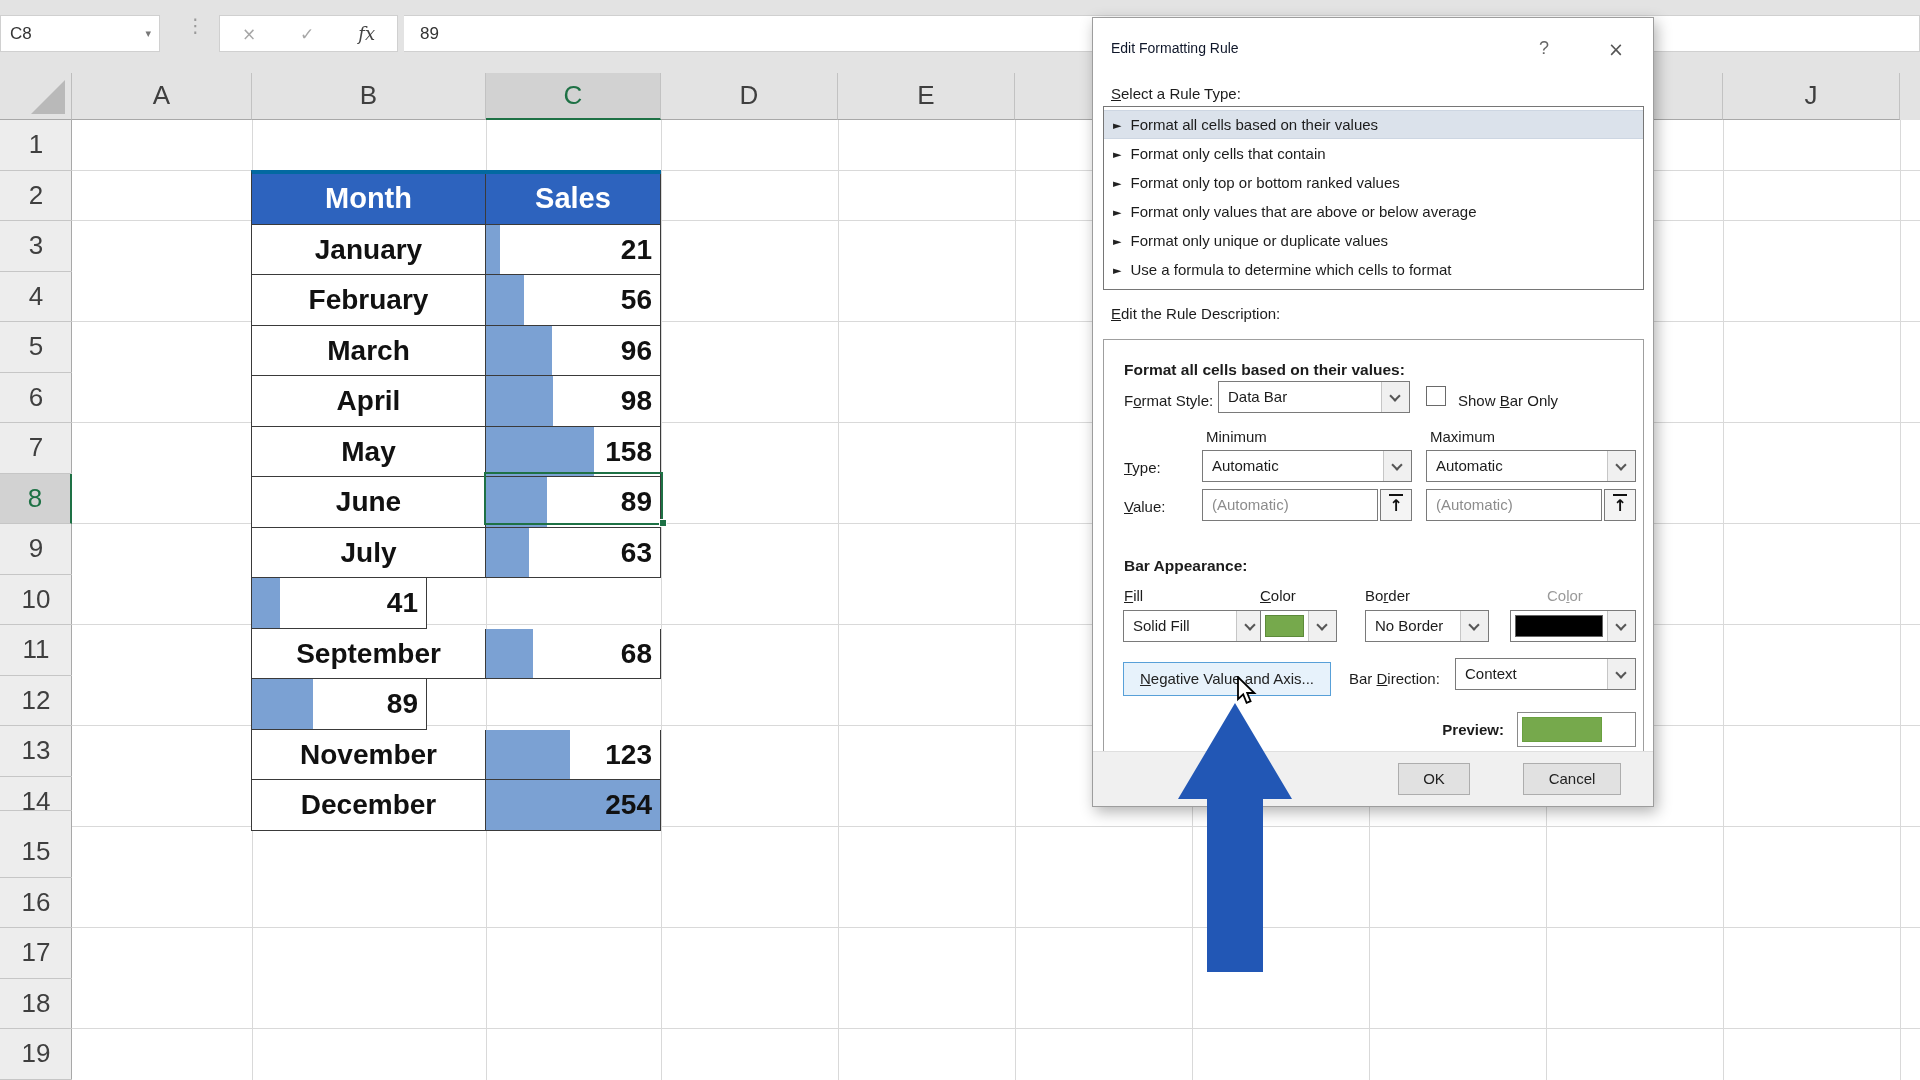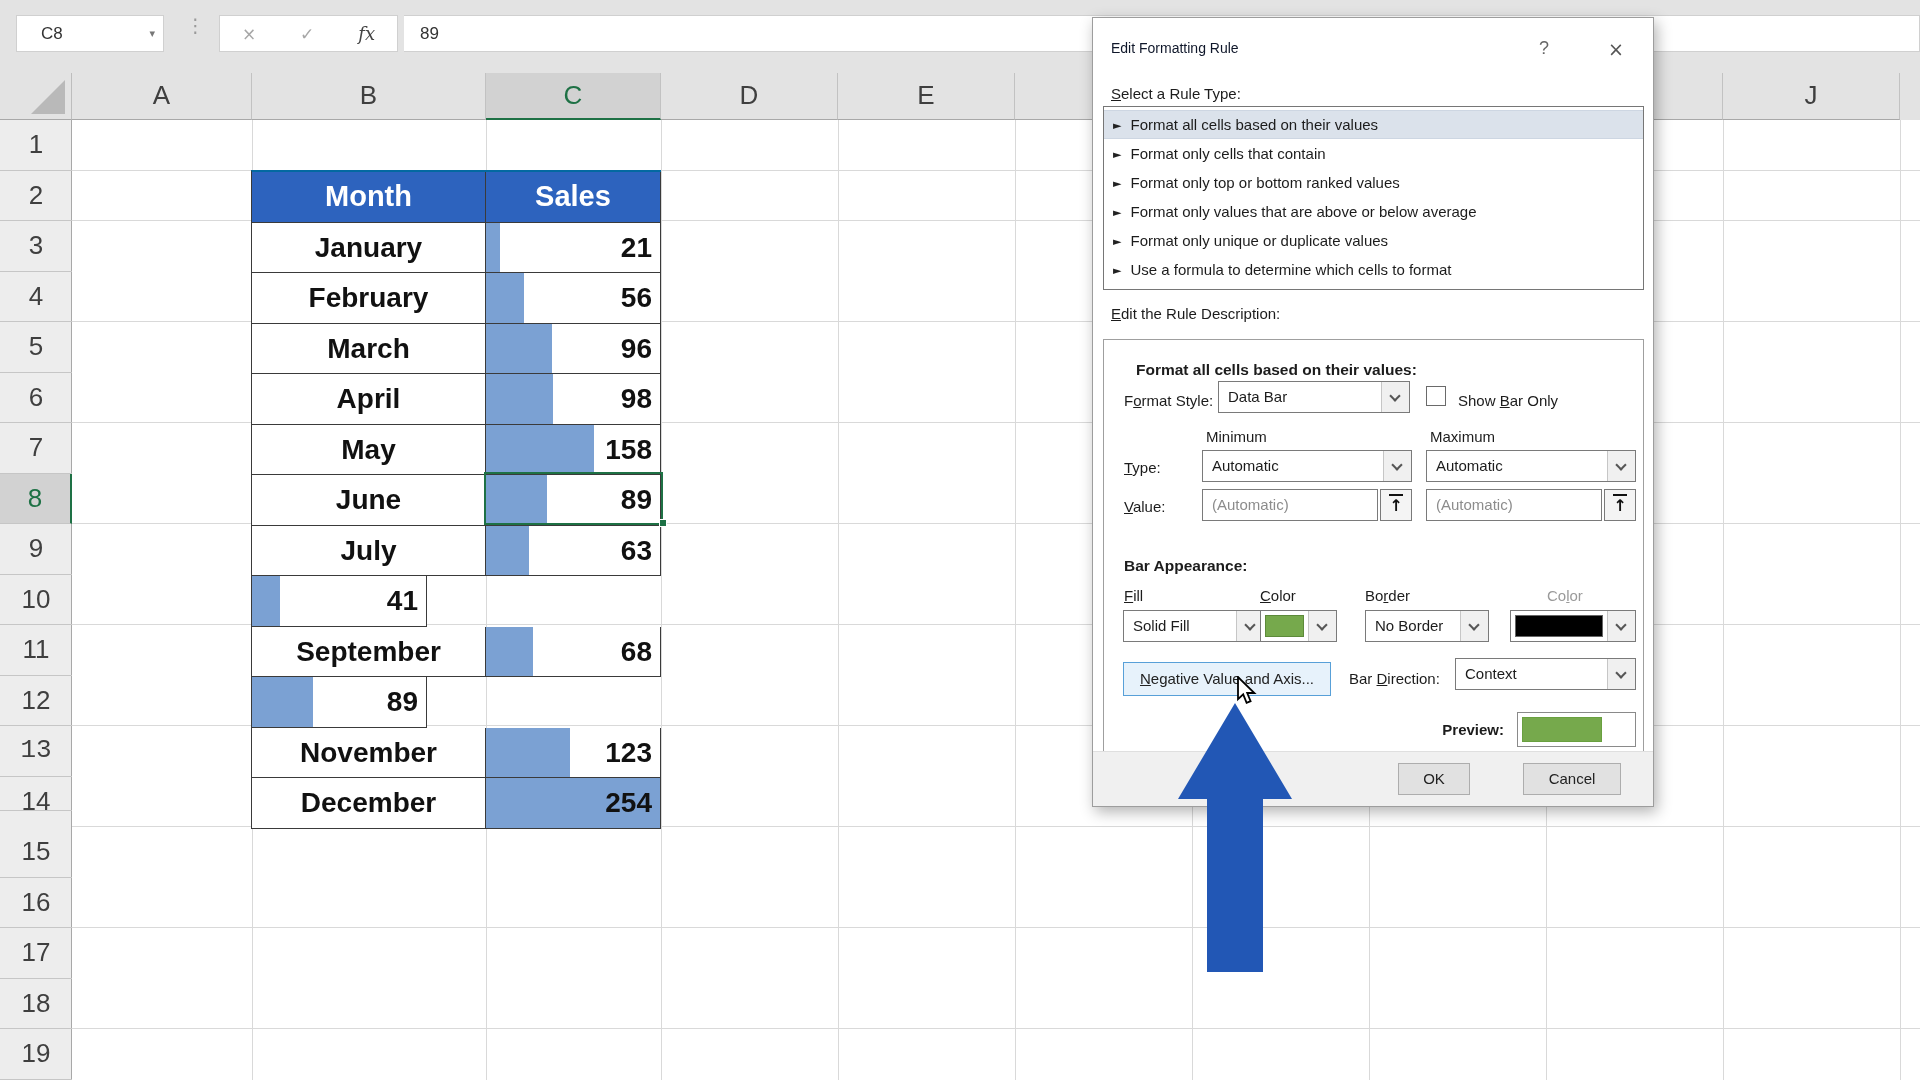--- a/index.html
+++ b/index.html
@@ -3,21 +3,21 @@
 <meta charset="utf-8">
 <style>
   * { margin:0; padding:0; box-sizing:border-box; }
   html,body { width:1920px; height:1080px; overflow:hidden; }
   body { font-family:"Liberation Sans", sans-serif; background:#e3e3e3; position:relative; }
   #app { position:absolute; left:0; top:0; width:1920px; height:1080px; background:#e3e3e3; }
 
   
   #topbar { position:absolute; left:0; top:0; width:1920px; height:73px; background:#e3e3e3; z-index:1; }
   .tb-box { position:absolute; top:15px; height:37px; background:#fff; border:1px solid #d0d0d0; }
-  #namebox { left:16px; width:148px; font-size:17px; color:#333; line-height:35px; padding-left:24px; }
+  #namebox { left:0; width:160px; font-size:17px; color:#333; line-height:35px; padding-left:9px; }
   #namebox .caret { position:absolute; right:8px; top:0; line-height:35px; font-family:"DejaVu Sans",sans-serif; font-size:11px; color:#777; }
   #dragdots { position:absolute; left:186px; top:18px; font-family:"DejaVu Sans",sans-serif; font-size:19px; color:#9a9a9a; letter-spacing:0; line-height:15px; }
   #fxbox { left:219px; width:179px; display:flex; align-items:center; justify-content:space-around; }
   #fxbox .ficon { font-family:"DejaVu Sans",sans-serif; font-size:17px; color:#a7a7a7; }
   #fxbox .fx { font-family:"DejaVu Serif",serif; font-style:italic; font-size:18px; color:#444; }
   #formulabox { left:404px; width:1516px; font-size:17px; color:#333; line-height:35px; padding-left:16px; border-left:none; }
 
   
   #corner { position:absolute; left:0; top:73px; width:72px; height:47px; background:#e3e3e3; border-right:1px solid #bdbdbd; border-bottom:1px solid #a8a8a8; z-index:2; }
   #corner .tri { position:absolute; right:6px; bottom:5px; width:0; height:0; border-bottom:34px solid #b9b9b9; border-left:34px solid transparent; }
@@ -26,21 +26,21 @@
   .colhead.sel { background:#d2d2d2; color:#1e7145; border-bottom:2px solid #1e7145; }
   #rowheaders { position:absolute; left:0; top:120px; width:72px; height:960px; background:#ededed; border-right:1px solid #a8a8a8; z-index:2; }
   .rowhead { position:absolute; left:0; width:72px; text-align:center; font-size:26px; color:#3f3f3f; border-bottom:1px solid #c6c6c6; }
   .rowhead.sel { background:#d2d2d2; color:#1e7145; border-right:2px solid #1e7145; }
 
   #gridarea { position:absolute; left:72px; top:120px; width:1848px; height:960px; z-index:0;
     background-image:repeating-linear-gradient(to bottom, #ffffff 0px, #ffffff 49.5px, #d9d9d9 49.5px, #d9d9d9 50.5px); }
   .vline { position:absolute; top:0; width:1px; height:960px; background:#d9d9d9; }
 
   
-  #datatable { position:absolute; left:251px; top:170px; z-index:3; border-left:1px solid #3a3a3a; border-top:2px solid #0369a1; }
+  #datatable { position:absolute; left:251px; top:170px; z-index:3; border-left:1px solid #3a3a3a; border-top:4px solid #0369a1; }
   .trow { display:flex; height:50.5px; }
   .tcell { border-right:1px solid #3a3a3a; border-bottom:1px solid #3a3a3a; position:relative; background:#fff; }
   .c-month { width:234px; }
   .c-sales { width:175px; }
   .thead .tcell { color:#fff; font-weight:700; font-size:29px; text-align:center; line-height:48px; }
   .c-month .txt { display:block; width:100%; text-align:center; font-weight:700; font-size:28px; line-height:49px; color:#111; position:relative; z-index:1; }
   .c-sales .txt { display:block; width:100%; text-align:right; padding-right:8px; font-weight:700; font-size:28px; line-height:49px; color:#111; position:relative; z-index:1; }
   .dbar { position:absolute; left:0; top:0; bottom:0; z-index:0; }
 
   
@@ -54,21 +54,21 @@
   #dlg-close { position:absolute; left:510px; top:20px; width:26px; text-align:center; font-size:19px; color:#555; font-family:"DejaVu Sans",sans-serif; }
   .dlabel { position:absolute; white-space:nowrap;text-align:center; }
   #lbl-ruletype { left:18px; top:67px; }
   #rulelist { position:absolute; left:10px; top:88px; width:541px; height:184px; border:1px solid #767676; background:#fff; padding-top:3px; }
   .rule-item { height:29px; line-height:29px; padding-left:9px; white-space:nowrap; color:#1c1c1c; }
   .rule-item .arr { font-family:"DejaVu Sans",sans-serif; font-size:11px; color:#222; margin-right:9px; vertical-align:1px; }
   .rule-item.sel { background:#dbe2eb; border-top:1px solid #cdd6e2; border-bottom:1px solid #cdd6e2; height:29px; line-height:27px; }
   #lbl-ruledesc { left:18px; top:287px; }
   #groupbox { position:absolute; left:10px; top:321px; width:541px; height:429px; border:1px solid #9f9f9f; background:#fff; }
   .gb { position:absolute; white-space:nowrap; }
-  #gb-heading { left:32px; top:21px; font-weight:700; font-size:15.5px;text-align:right; }
+  #gb-heading { left:20px; top:21px; font-weight:700; font-size:15.5px;text-align:right; }
   #lbl-formatstyle { left:20px; top:52px; }
   #lbl-showbar { left:354px; top:52px; }
   #lbl-min { left:102px; top:88px; }
   #lbl-max { left:326px; top:88px; }
   #lbl-type { left:20px; top:119px; }
   #lbl-value { left:20px; top:158px; }
   #gb-barapp { left:20px; top:217px; font-weight:700; font-size:15.5px; }
   #lbl-fill { left:20px; top:247px; }
   #lbl-fillcolor { left:156px; top:247px; }
   #lbl-border { left:261px; top:247px; }
@@ -152,21 +152,21 @@
       <div class="rowhead" style="top: 101px; height: 50.5px; line-height: 48.5px;">3</div>
       <div class="rowhead" style="top: 151.5px; height: 50.5px; line-height: 48.5px;">4</div>
       <div class="rowhead" style="top: 202px; height: 50.5px; line-height: 48.5px;">5</div>
       <div class="rowhead" style="top: 252.5px; height: 50.5px; line-height: 48.5px;">6</div>
       <div class="rowhead" style="top: 303px; height: 50.5px; line-height: 48.5px;">7</div>
       <div class="rowhead sel" style="top: 353.5px; height: 50.5px; line-height: 48.5px;">8</div>
       <div class="rowhead" style="top: 404px; height: 50.5px; line-height: 48.5px;">9</div>
       <div class="rowhead" style="top: 454.5px; height: 50.5px; line-height: 48.5px;">10</div>
       <div class="rowhead" style="top: 505px; height: 50.5px; line-height: 48.5px;">11</div>
       <div class="rowhead" style="top: 555.5px; height: 50.5px; line-height: 48.5px;">12</div>
-      <div class="rowhead" style="top: 606px; height: 50.5px; line-height: 48.5px; font-family: Liberation Mono, monospace;">13</div>
+      <div class="rowhead" style="top: 606px; height: 50.5px; line-height: 48.5px;">13</div>
       <div class="rowhead" style="top: 656.5px; height: 34px; line-height: 48.5px;">14</div>
       <div class="rowhead" style="top: 707px; height: 50.5px; line-height: 48.5px;">15</div>
       <div class="rowhead" style="top: 757.5px; height: 50.5px; line-height: 48.5px;">16</div>
       <div class="rowhead" style="top: 808px; height: 50.5px; line-height: 48.5px;">17</div>
       <div class="rowhead" style="top: 858.5px; height: 50.5px; line-height: 48.5px;">18</div>
       <div class="rowhead" style="top: 909px; height: 50.5px; line-height: 48.5px;">19</div>
     </div>
   <div id="gridarea">
       <div class="vline" style="left: 180px;"></div>
       <div class="vline" style="left: 414px;"></div>

